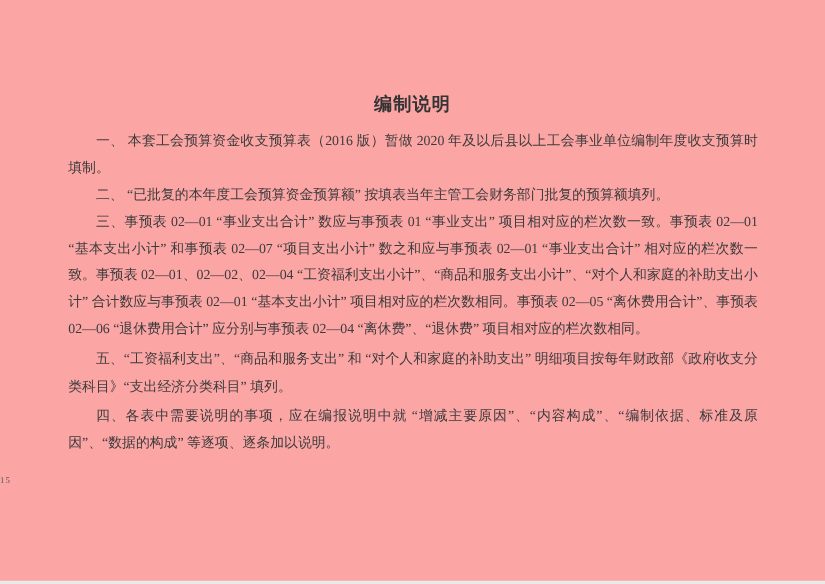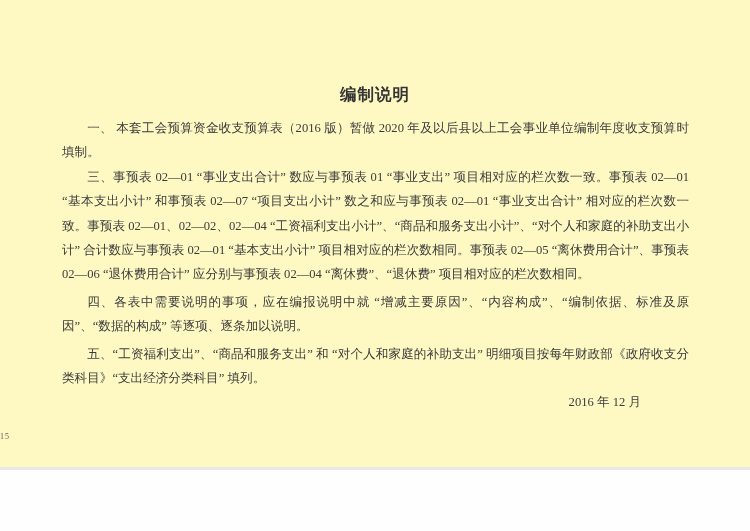--- a/index.html
+++ b/index.html
@@ -8,22 +8,22 @@
     width: 750px;
     height: 531px;
     background: #fefefe;
     overflow: hidden;
     font-family: "Liberation Serif", "DejaVu Serif", serif;
     color: #3b3b3b;
   }
   .page {
     position: relative;
     width: 750px;
-    height: 470px;
-    background: #fef9c3;
+    height: 531px;
+    background: #fca5a5;
   }
   
   .scan-edge {
     position: absolute;
     left: 0; right: 0; bottom: 0;
     height: 3px;
     background: #e9e9e9;
   }
   .title {
     margin: 0;
@@ -70,23 +70,23 @@
 </style>
 </head>
 <body>
 
 <div class="page">
 
   <h1 class="title">编制说明</h1>
 
   <div class="body-text">
     <p>一、 本套工会预算资金收支预算表（2016 版）暂做 2020 年及以后县以上工会事业单位编制年度收支预算时填制。</p>
+    <p>二、 “已批复的本年度工会预算资金预算额” 按填表当年主管工会财务部门批复的预算额填列。</p>
     <p>三、事预表 02—01 “事业支出合计” 数应与事预表 01 “事业支出” 项目相对应的栏次数一致。事预表 02—01 “基本支出小计” 和事预表 02—07 “项目支出小计” 数之和应与事预表 02—01 “事业支出合计” 相对应的栏次数一致。事预表 02—01、02—02、02—04 “工资福利支出小计”、“商品和服务支出小计”、“对个人和家庭的补助支出小计” 合计数应与事预表 02—01 “基本支出小计” 项目相对应的栏次数相同。事预表 02—05 “离休费用合计”、事预表 02—06 “退休费用合计” 应分别与事预表 02—04 “离休费”、“退休费” 项目相对应的栏次数相同。</p>
+    <p class="gap-sm">五、“工资福利支出”、“商品和服务支出” 和 “对个人和家庭的补助支出” 明细项目按每年财政部《政府收支分类科目》“支出经济分类科目” 填列。</p>
     <p class="gap-sm">四、各表中需要说明的事项，应在编报说明中就 “增减主要原因”、“内容构成”、“编制依据、标准及原因”、“数据的构成” 等逐项、逐条加以说明。</p>
-    <p class="gap-sm">五、“工资福利支出”、“商品和服务支出” 和 “对个人和家庭的补助支出” 明细项目按每年财政部《政府收支分类科目》“支出经济分类科目” 填列。</p>
   </div>
 
-  <div class="date-line">2016 年 12 月</div>
 
   <div class="page-number">15</div>
 
   <div class="scan-edge"></div>
 </div>
 
 </body></html>

